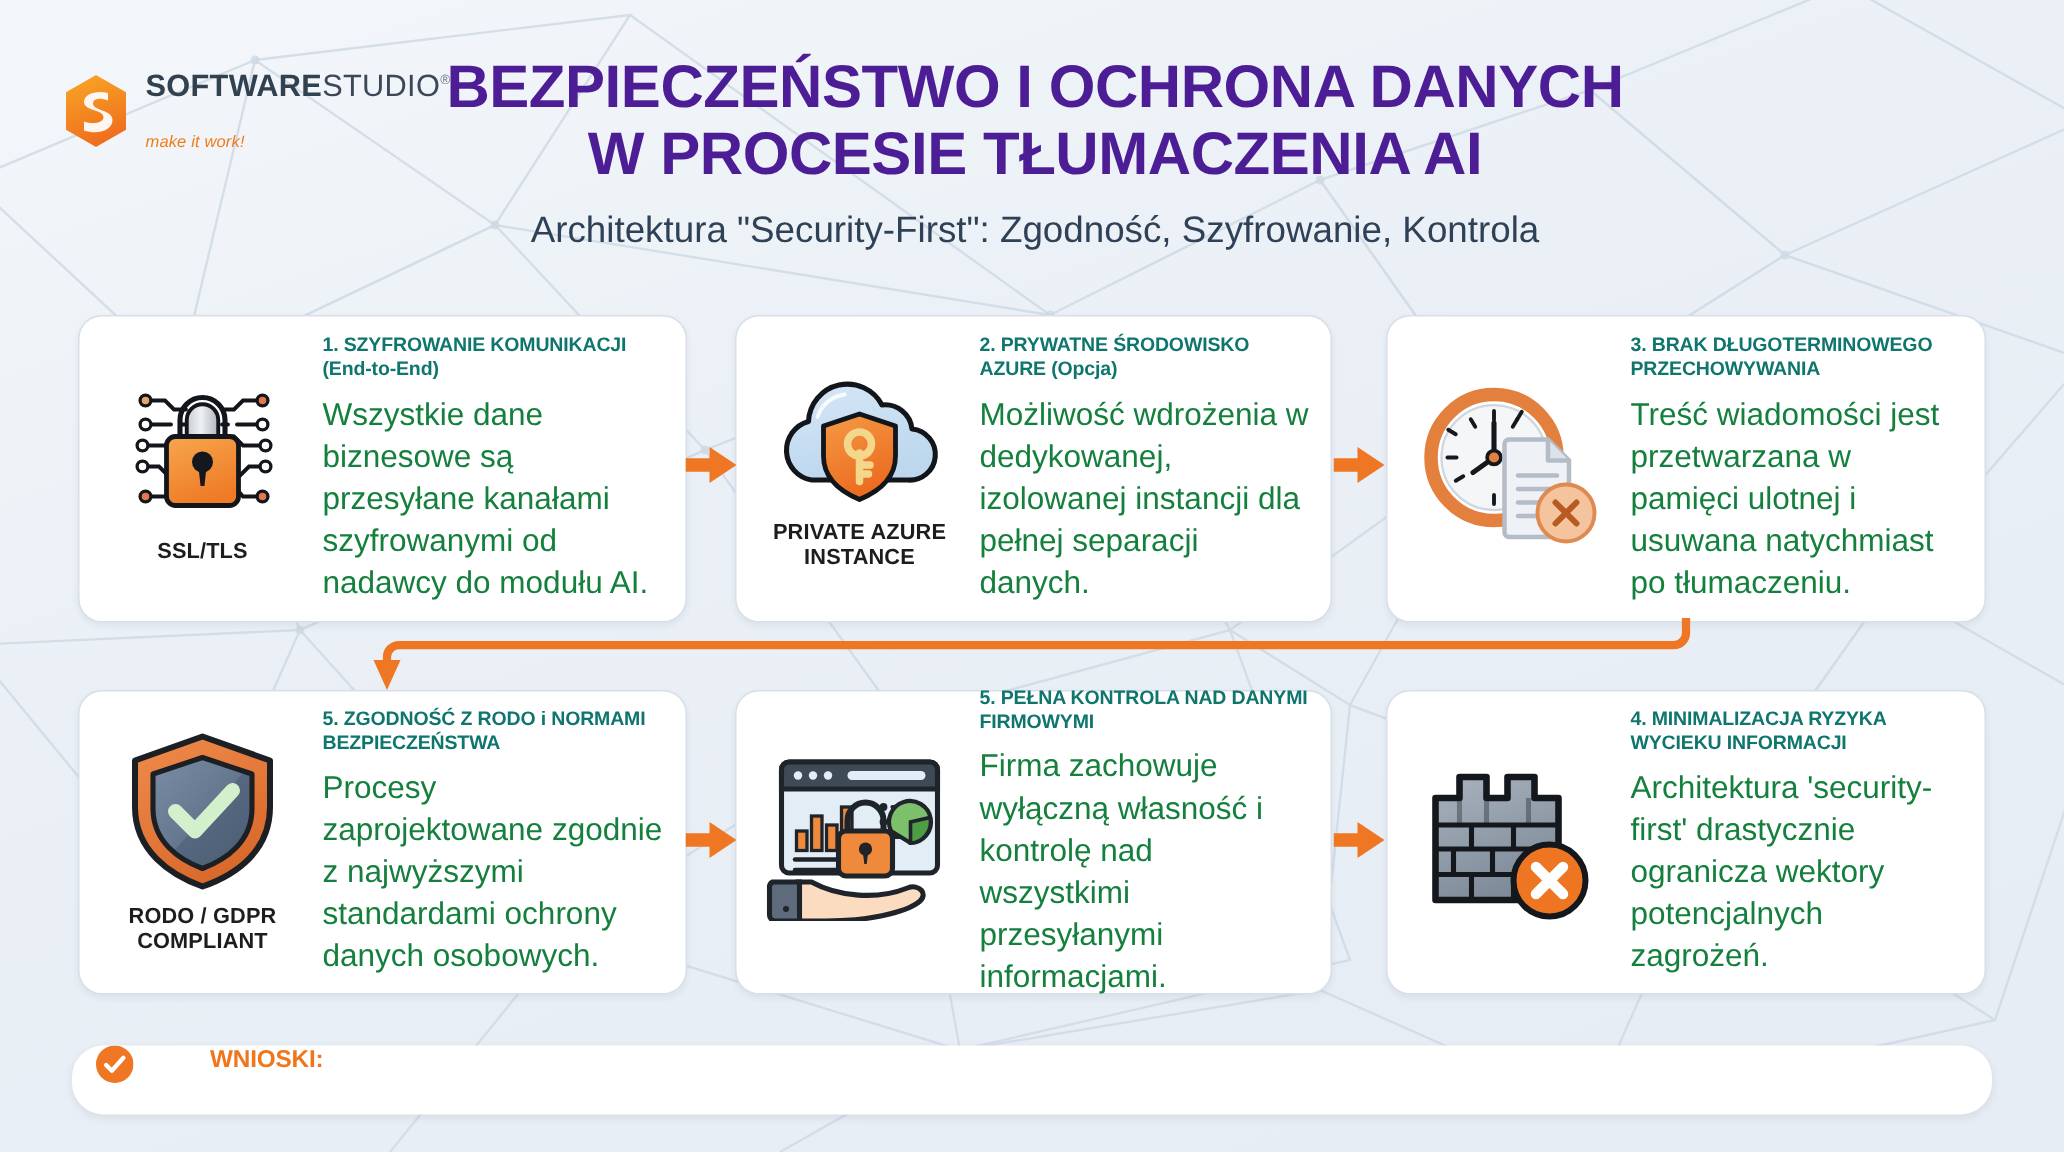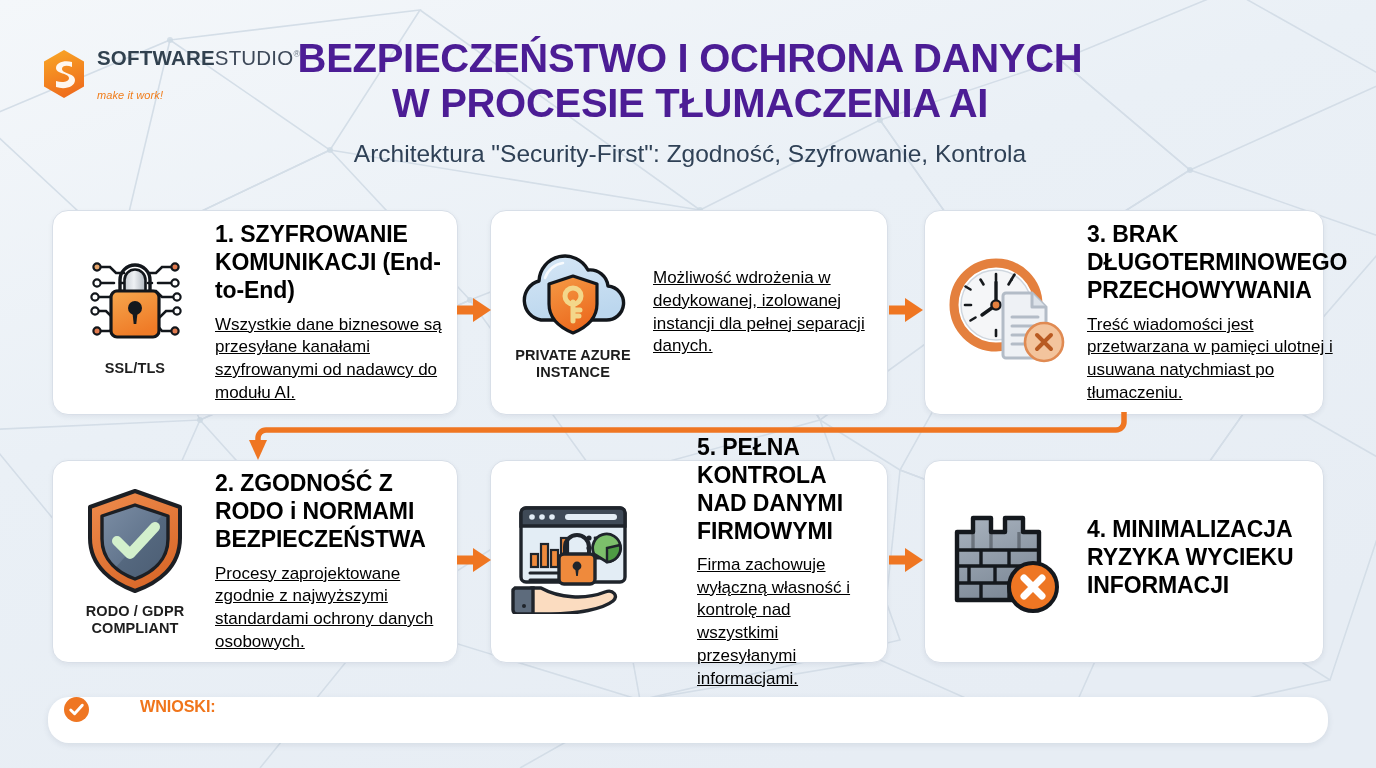--- a/index.html
+++ b/index.html
@@ -41,31 +41,31 @@
   .card .icon-col{
     width:152px;flex:0 0 152px;display:flex;flex-direction:column;
     align-items:center;justify-content:center;padding-left:6px;
   }
   .icon-caption{
     margin-top:7px;font-size:14.5px;font-weight:800;color:#1d1d1d;
     text-align:center;line-height:1.14;letter-spacing:.1px;
   }
   .card .txt-col{flex:1 1 auto;padding:0 14px 0 4px;}
   .c-title{
-    font-size:23px;font-weight:800;color:#000000;line-height:1.22;margin:0 0 9px 0;
+    font-size:13px;font-weight:800;color:#0f766e;line-height:1.22;margin:0 0 9px 0;
     letter-spacing:-.1px;
   }
-  .c-body{font-size:17px;color:#000000;line-height:1.34;margin:0;text-decoration:underline;}
+  .c-body{font-size:21px;color:#15803d;line-height:1.34;margin:0;}
 
   
   #card1{left:52px;  top:210px;width:406px;height:205px;}
   #card2{left:490px; top:210px;width:398px;height:205px;}
   #card3{left:924px; top:210px;width:400px;height:205px;}
   #card4{left:52px;  top:460px;width:406px;height:203px;}
-  #card5{left:490px; top:460px;width:398px;height:203px;gap:44px;}
+  #card5{left:490px; top:460px;width:398px;height:203px;}
   #card6{left:924px; top:460px;width:400px;height:203px;}
 
   
   .conn{position:absolute;z-index:3;}
   #arrowA{left:457px;top:296px;}
   #arrowB{left:889px;top:296px;}
   #arrowC{left:457px;top:546px;}
   #arrowD{left:889px;top:546px;}
   #uturn{left:180px;top:412px;}
 
@@ -228,20 +228,21 @@
           </defs>
           <path d="M28 76 a20 20 0 0 1 -2 -39 a26 26 0 0 1 49 -11 a18 18 0 0 1 20 16 a17 17 0 0 1 -3 34 Z" fill="url(#cldG)" stroke="#12161b" stroke-width="3.4" stroke-linejoin="round"></path>
           <path d="M32 34 a22 22 0 0 1 18 -15" stroke="#fff" stroke-width="2.6" fill="none" opacity=".85" stroke-linecap="round"></path>
           <path d="M60 32 L84 40 V60 c0 15 -12 24 -24 29 c-12 -5 -24 -14 -24 -29 V40 Z" fill="url(#shG2)" stroke="#12161b" stroke-width="3.2" stroke-linejoin="round"></path>
           <circle cx="60" cy="52" r="8" fill="none" stroke="#f3d78a" stroke-width="5"></circle>
           <path d="M60 58 v19 M60 66 h7 M60 72 h6" stroke="#f3d78a" stroke-width="5" stroke-linecap="round"></path>
         </svg>
         <div class="icon-caption">PRIVATE AZURE INSTANCE</div>
       </div>
       <div class="txt-col">
+        <p class="c-title">2. PRYWATNE ŚRODOWISKO AZURE (Opcja)</p>
         <p class="c-body">Możliwość wdrożenia w dedykowanej, izolowanej instancji dla pełnej separacji danych.</p>
       </div>
     </div>
 
     <div class="card" id="card3">
       <div class="icon-col">
         <svg width="126" height="112" viewBox="0 0 126 112">
           <circle cx="52" cy="52" r="42" fill="none" stroke="#e4803e" stroke-width="9"></circle>
           <circle cx="52" cy="52" r="35" fill="#f5f6f8" stroke="#cfd6de" stroke-width="1.5"></circle>
           <g stroke="#16191d" stroke-width="2.6" stroke-linecap="round">
@@ -293,21 +294,21 @@
                 <stop offset="100%" stop-color="#4b5d73"></stop>
             </linearGradient>
           </defs>
           <path d="M53 5 L98 21 V52 c0 29 -22 45 -45 53 C31 97 8 81 8 52 V21 Z" fill="url(#shOut)" stroke="#1c1f24" stroke-width="4" stroke-linejoin="round"></path>
           <path d="M53 19 L86 30 V53 c0 22 -17 34 -33 40 C37 87 20 75 20 53 V30 Z" fill="url(#shIn)" stroke="#1c1f24" stroke-width="3.4" stroke-linejoin="round"></path>
           <path d="M35 55 L48 68 L73 41" fill="none" stroke="#d3f0cc" stroke-width="10" stroke-linecap="round" stroke-linejoin="round"></path>
         </svg>
         <div class="icon-caption">RODO / GDPR COMPLIANT</div>
       </div>
       <div class="txt-col">
-        <p class="c-title">2. ZGODNOŚĆ Z RODO i NORMAMI BEZPIECZEŃSTWA</p>
+        <p class="c-title">5. ZGODNOŚĆ Z RODO i NORMAMI BEZPIECZEŃSTWA</p>
         <p class="c-body">Procesy zaprojektowane zgodnie z najwyższymi standardami ochrony danych osobowych.</p>
       </div>
     </div>
 
     <div class="card" id="card5">
       <div class="icon-col">
         <svg width="132" height="112" viewBox="0 0 132 112">
           <rect x="14" y="6" width="104" height="74" rx="5" fill="#e3edf5" stroke="#1f242b" stroke-width="3.4"></rect>
           <path d="M14 11 a5 5 0 0 1 5 -5 h94 a5 5 0 0 1 5 5 v13 H14 Z" fill="#3f4a57" stroke="#1f242b" stroke-width="3.4"></path>
           <g fill="#e3edf5">
@@ -377,20 +378,21 @@
               <path d="M60 81 v17"></path>
           </g>
           <path d="M24 30 v18 M42 30 v18 M70 30 v18" stroke="#14181d" stroke-width="3.4" opacity=".35"></path>
           <circle cx="84" cy="85" r="24" fill="#ee7623" stroke="#14181d" stroke-width="4"></circle>
           <path d="M75 76 l18 18 M93 76 l-18 18" stroke="#fff" stroke-width="7" stroke-linecap="round"></path>
         </svg>
         <div class="icon-caption"></div>
       </div>
       <div class="txt-col">
         <p class="c-title">4. MINIMALIZACJA RYZYKA WYCIEKU INFORMACJI</p>
+        <p class="c-body">Architektura 'security-first' drastycznie ogranicza wektory potencjalnych zagrożeń.</p>
       </div>
     </div>
   </div>
 
   <svg class="conn" id="arrowA" width="36" height="28" viewBox="0 0 36 28">
     <path d="M0 14 h20" stroke="#ef7622" stroke-width="9"></path>
     <path d="M16 2 L34 14 L16 26 Z" fill="#ef7622"></path>
   </svg>
   <svg class="conn" id="arrowB" width="36" height="28" viewBox="0 0 36 28">
     <path d="M0 14 h20" stroke="#ef7622" stroke-width="9"></path>

